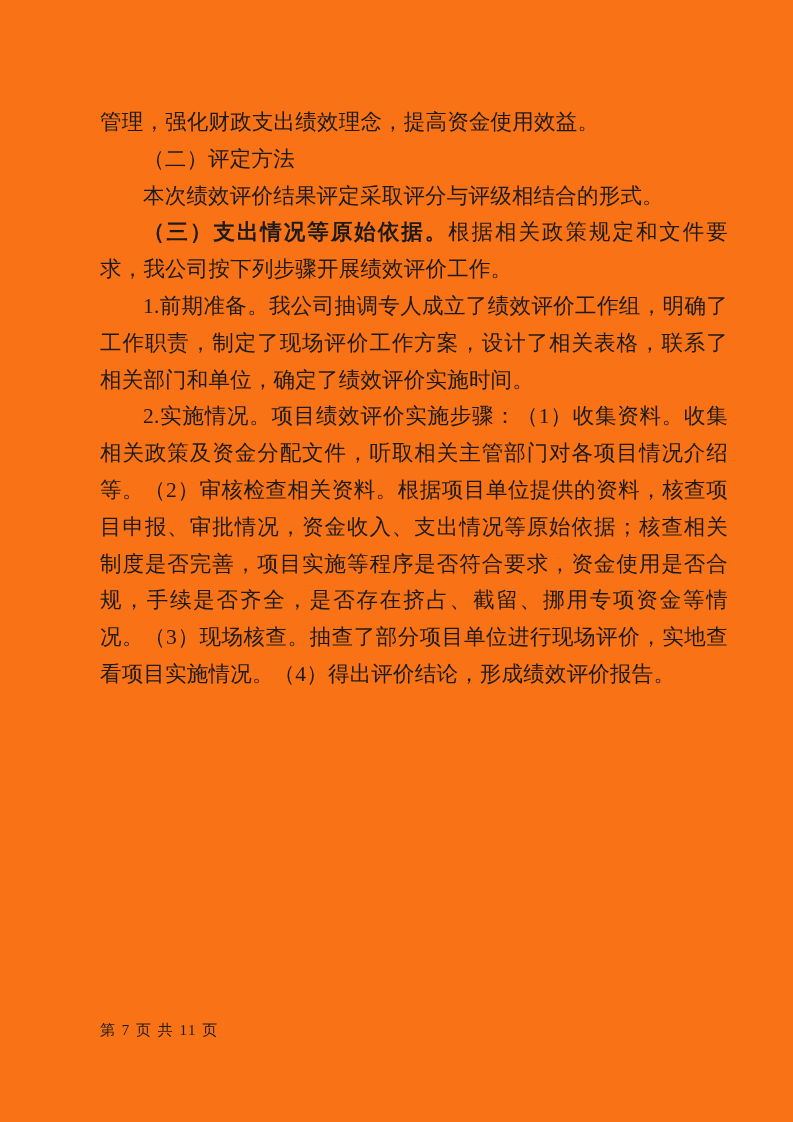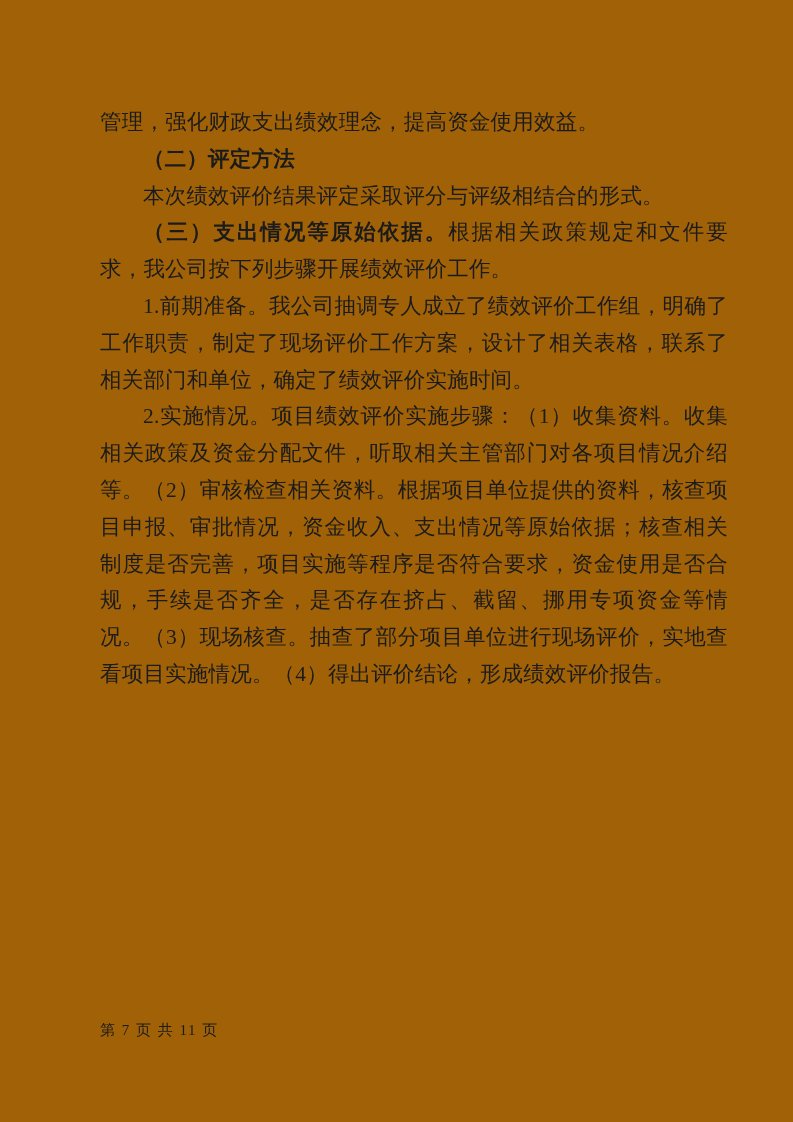--- a/index.html
+++ b/index.html
@@ -4,21 +4,21 @@
 <style>
   html, body {
     margin: 0;
     padding: 0;
     background: #ffffff;
   }
   .page {
     position: relative;
     width: 793px;
     height: 1122px;
-    background: #a16207;
+    background: #f97316;
     overflow: hidden;
     font-family: "Liberation Serif", "DejaVu Serif", serif;
     color: #1b1b1b;
   }
   .content {
     position: absolute;
     left: 100px;
     top: 104px;
     width: 628px;
   }
@@ -31,21 +31,21 @@
     letter-spacing: 0.2px;
   }
   p.body-para {
     text-indent: 2em;
   }
   p.continuation {
     text-indent: 0;
   }
   p.section-heading {
     text-indent: 2em;
-    font-weight: bold;
+    font-weight: normal;
   }
   .lead-bold {
     font-weight: bold;
   }
   .footer {
     position: absolute;
     left: 100px;
     top: 1021px;
     width: 628px;
     text-align: left;

